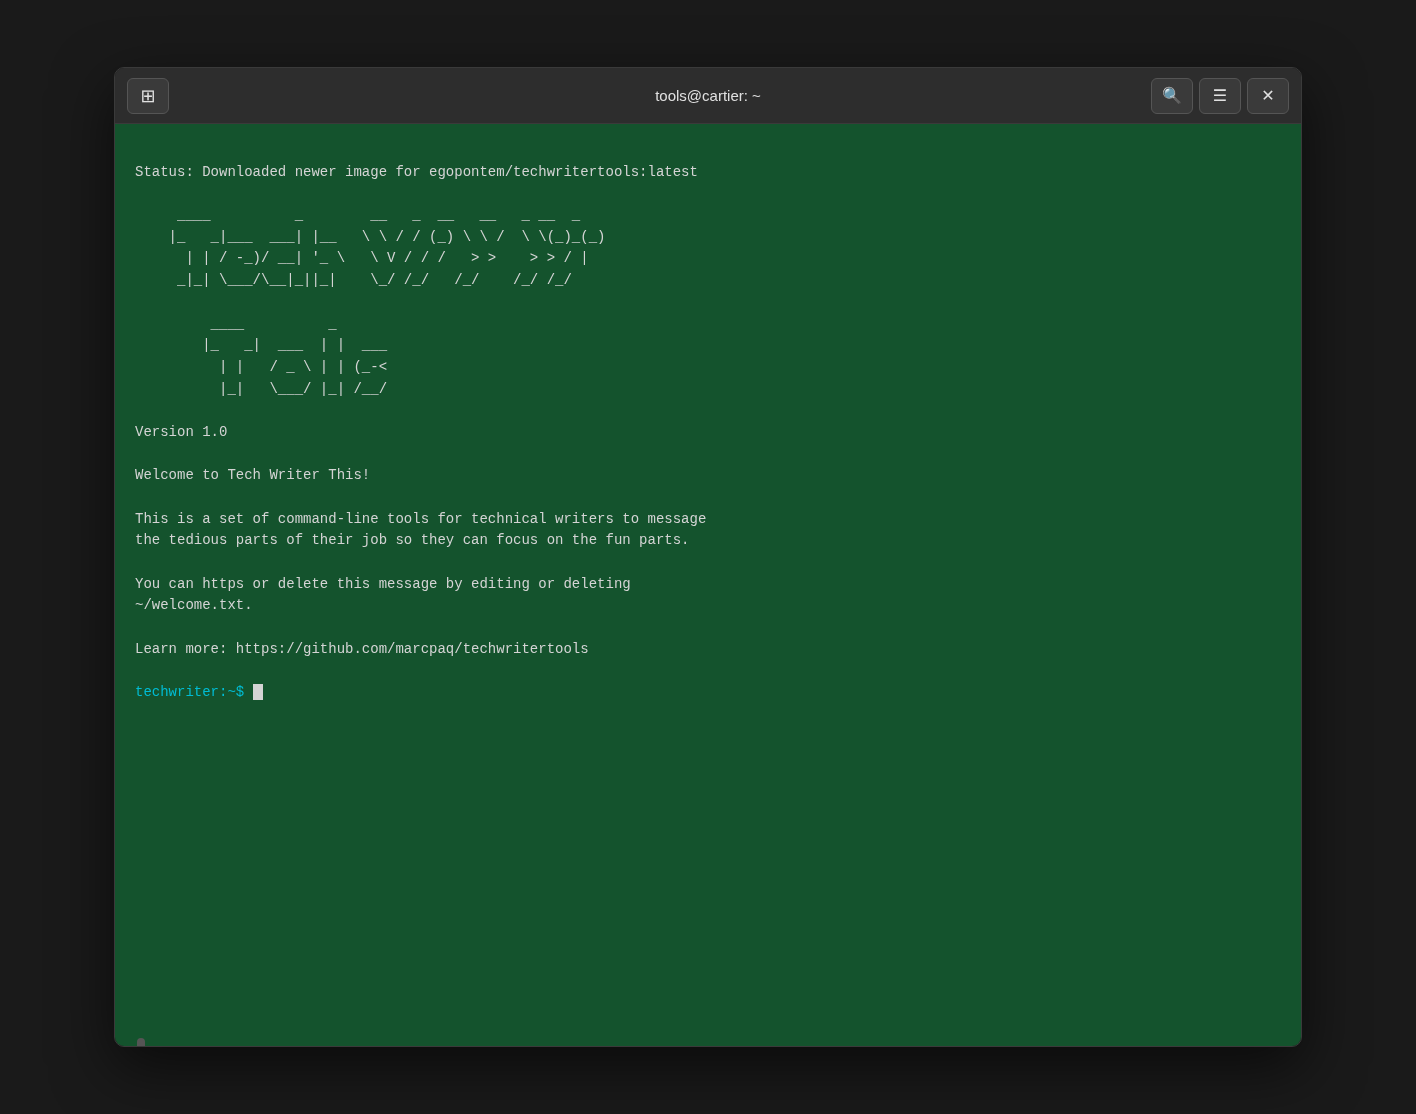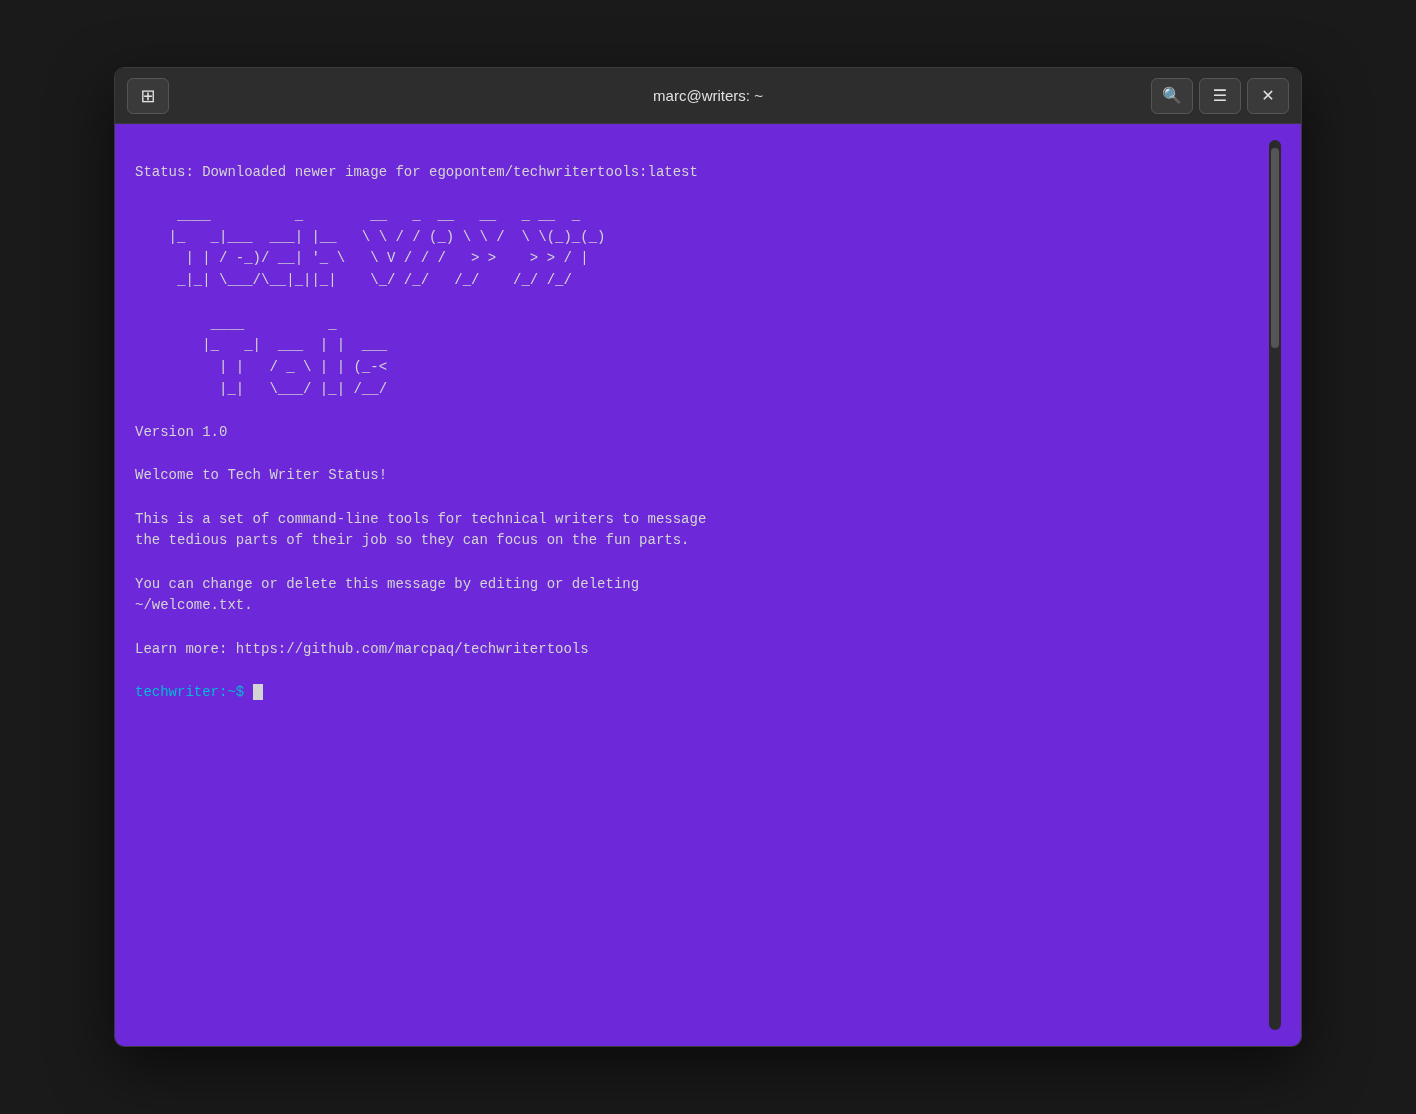--- a/index.html
+++ b/index.html
@@ -86,25 +86,25 @@
       align-items: center;
       justify-content: center;
       cursor: pointer;
       color: #e0e0e0;
       font-size: 18px;
       font-weight: 300;
     }
 
     .terminal-body {
       flex: 1;
-      background: #6d28d9;
+      background: #14532d;
       padding: 16px 20px;
       overflow-y: auto;
       display: flex;
-      flex-direction: row;
+      flex-direction: column;
     }
 
     .terminal-content {
       flex: 1;
       color: #d4d4d4;
       font-family: 'Courier New', Courier, monospace;
       font-size: 14px;
       line-height: 1.55;
       white-space: pre;
     }
@@ -171,21 +171,21 @@
 <body>
 
 <div class="terminal-window">
 
   <div class="title-bar">
     <div class="title-bar-left">
       <div class="new-tab-btn">
         <span>⊞</span>
       </div>
     </div>
-    <div class="title-bar-center">marc@writers: ~</div>
+    <div class="title-bar-center">tools@cartier: ~</div>
     <div class="title-bar-right">
       <div class="tb-btn">
         <span>🔍</span>
       </div>
       <div class="tb-btn">
         <span>☰</span>
       </div>
       <div class="tb-btn">
         <span>✕</span>
       </div>
@@ -201,26 +201,26 @@
       | | / -_)/ __| '_ \   \ V / / /   &gt; &gt;    &gt; &gt; / |
      _|_| \___/\__|_||_|    \_/ /_/   /_/    /_/ /_/
 
          ____          _
         |_   _|  ___  | |  ___
           | |   / _ \ | | (_-&lt;
           |_|   \___/ |_| /__/</span>
 
 <span class="version-line">Version 1.0</span>
 
-<span class="welcome-text">Welcome to Tech Writer Status!</span>
+<span class="welcome-text">Welcome to Tech Writer This!</span>
 
 <span class="welcome-text">This is a set of command-line tools for technical writers to message
 the tedious parts of their job so they can focus on the fun parts.</span>
 
-<span class="welcome-text">You can change or delete this message by editing or deleting
+<span class="welcome-text">You can https or delete this message by editing or deleting
 ~/welcome.txt.</span>
 
 <span class="welcome-text">Learn more: https://github.com/marcpaq/techwritertools</span>
 
 <span class="prompt-line"><span class="prompt-user">techwriter:~$</span> <span class="prompt-cursor"></span></span></div>
     <div class="scrollbar-track">
       <div class="scrollbar-thumb"></div>
     </div>
   </div>
 </div>

